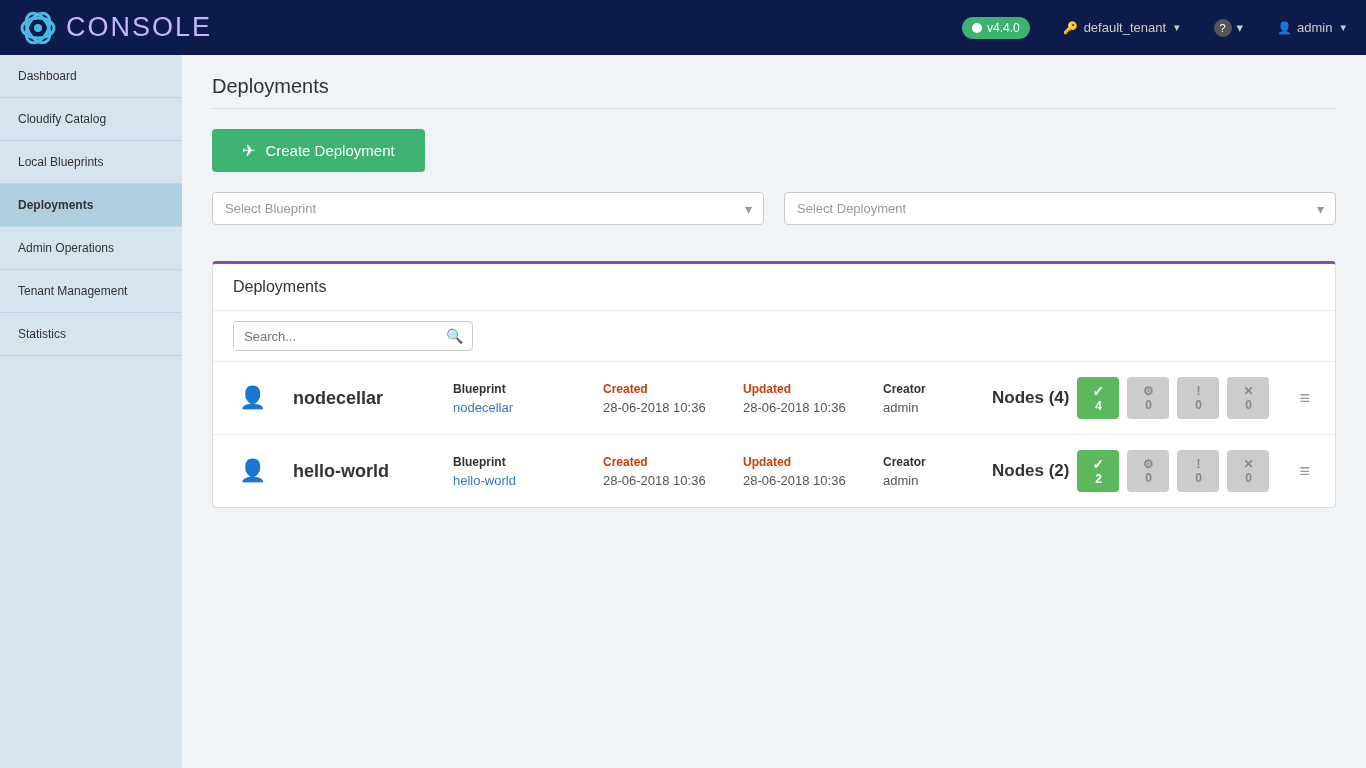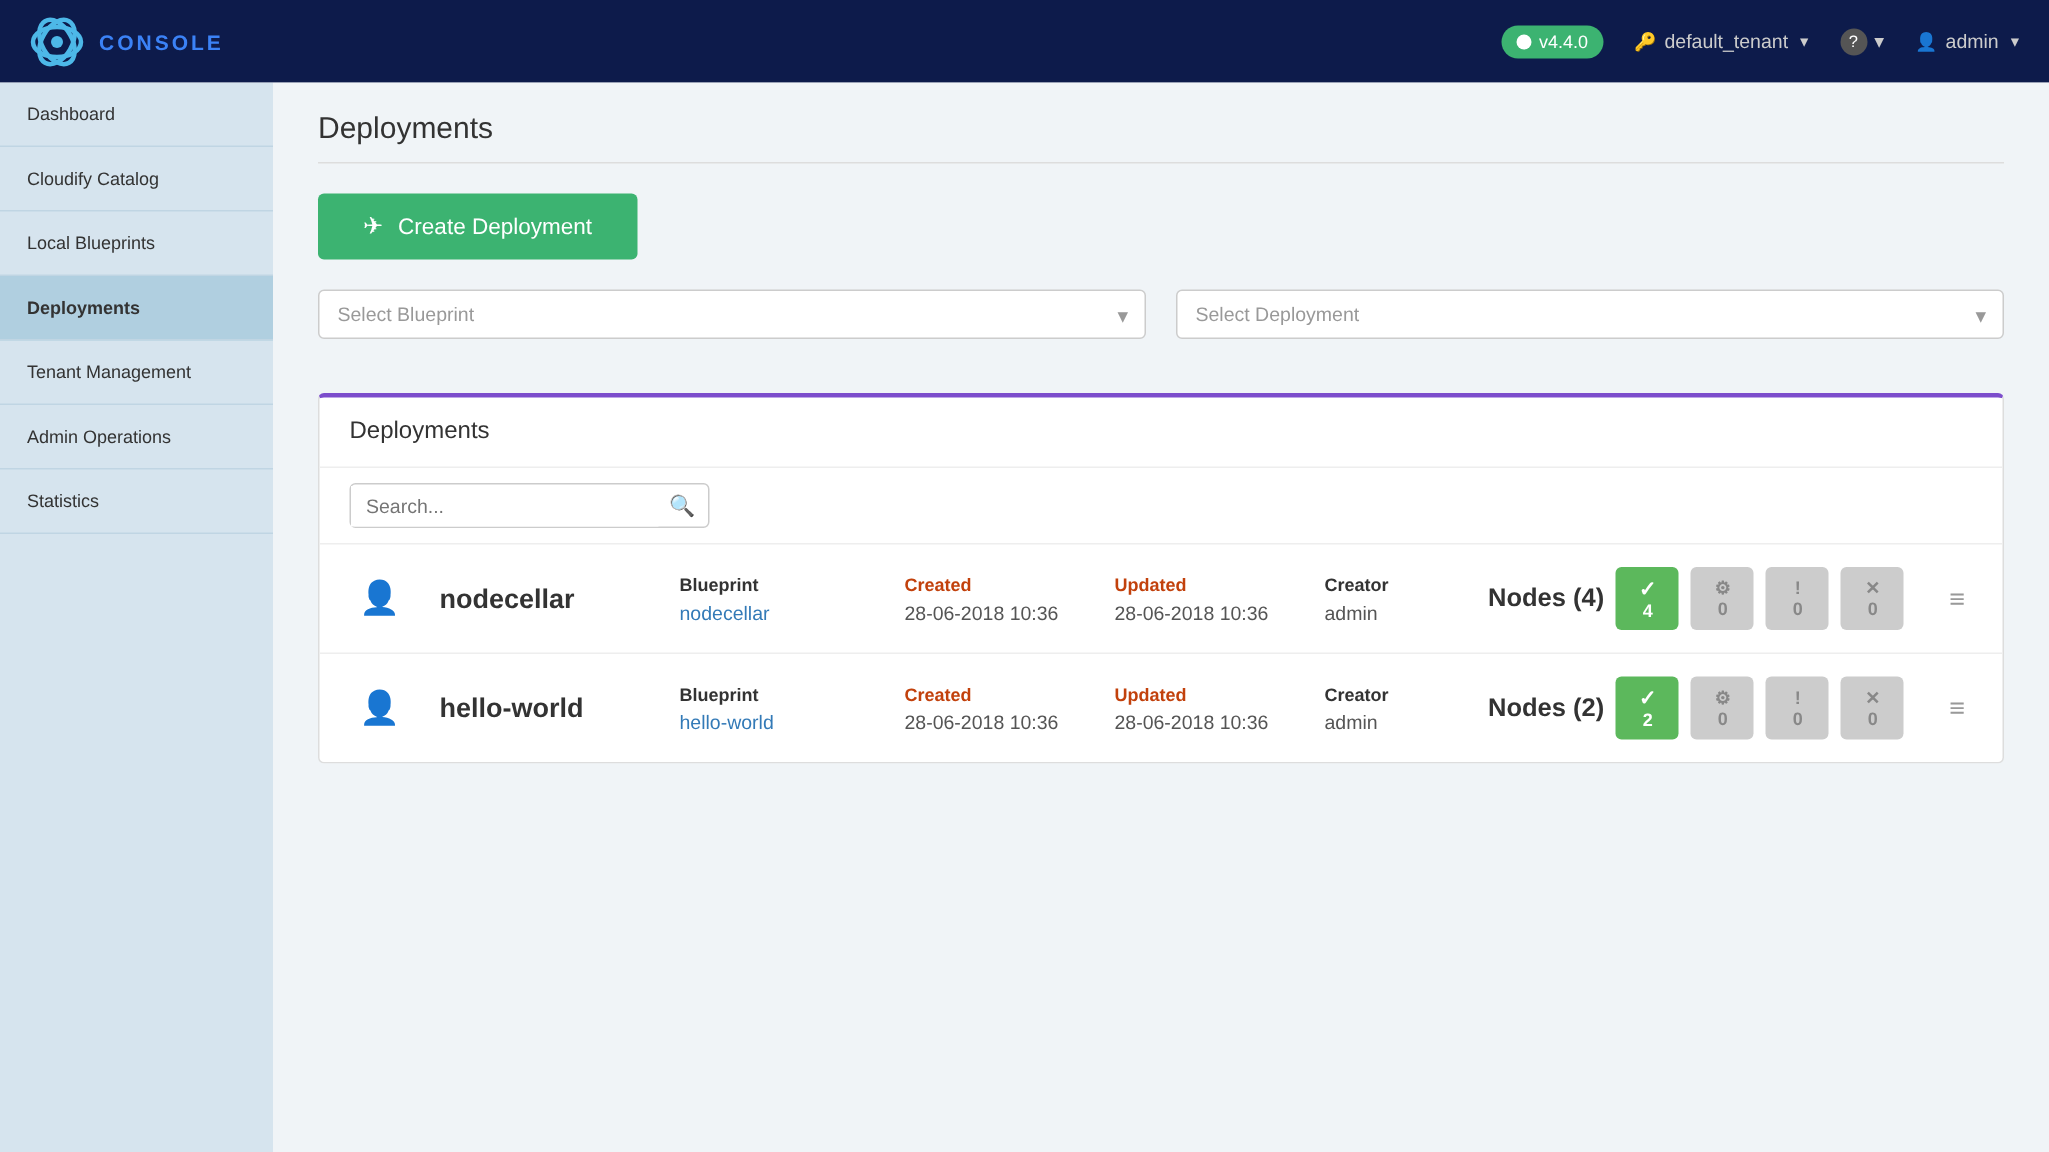--- a/index.html
+++ b/index.html
@@ -18,29 +18,29 @@
     .header-left {
       display: flex;
       align-items: center;
       gap: 10px;
     }
     .logo-icon {
       width: 36px;
       height: 36px;
     }
     .header-title {
-      color: #3b82f6;
-      font-size: 14px;
-      font-weight: bold;
+      color: #c4b5fd;
+      font-size: 27px;
+      font-weight: normal;
       letter-spacing: 2px;
     }
     .header-right {
       display: flex;
       align-items: center;
-      gap: 21px;
+      gap: 34px;
     }
     .version-badge {
       background: #3cb371;
       color: white;
       border-radius: 12px;
       padding: 4px 10px;
       font-size: 12px;
       display: flex;
       align-items: center;
       gap: 5px;
@@ -330,24 +330,24 @@
     <div class="sidebar-item">
       <span>Cloudify Catalog</span>
     </div>
     <div class="sidebar-item">
       <span>Local Blueprints</span>
     </div>
     <div class="sidebar-item active">
       <span>Deployments</span>
     </div>
     <div class="sidebar-item">
+      <span>Admin Operations</span>
+    </div>
+    <div class="sidebar-item">
       <span>Tenant Management</span>
-    </div>
-    <div class="sidebar-item">
-      <span>Admin Operations</span>
     </div>
     <div class="sidebar-item">
       <span>Statistics</span>
     </div>
   </nav>
 
   <main class="main">
     <h1 class="page-title">Deployments</h1>
 
     <button class="create-btn">

